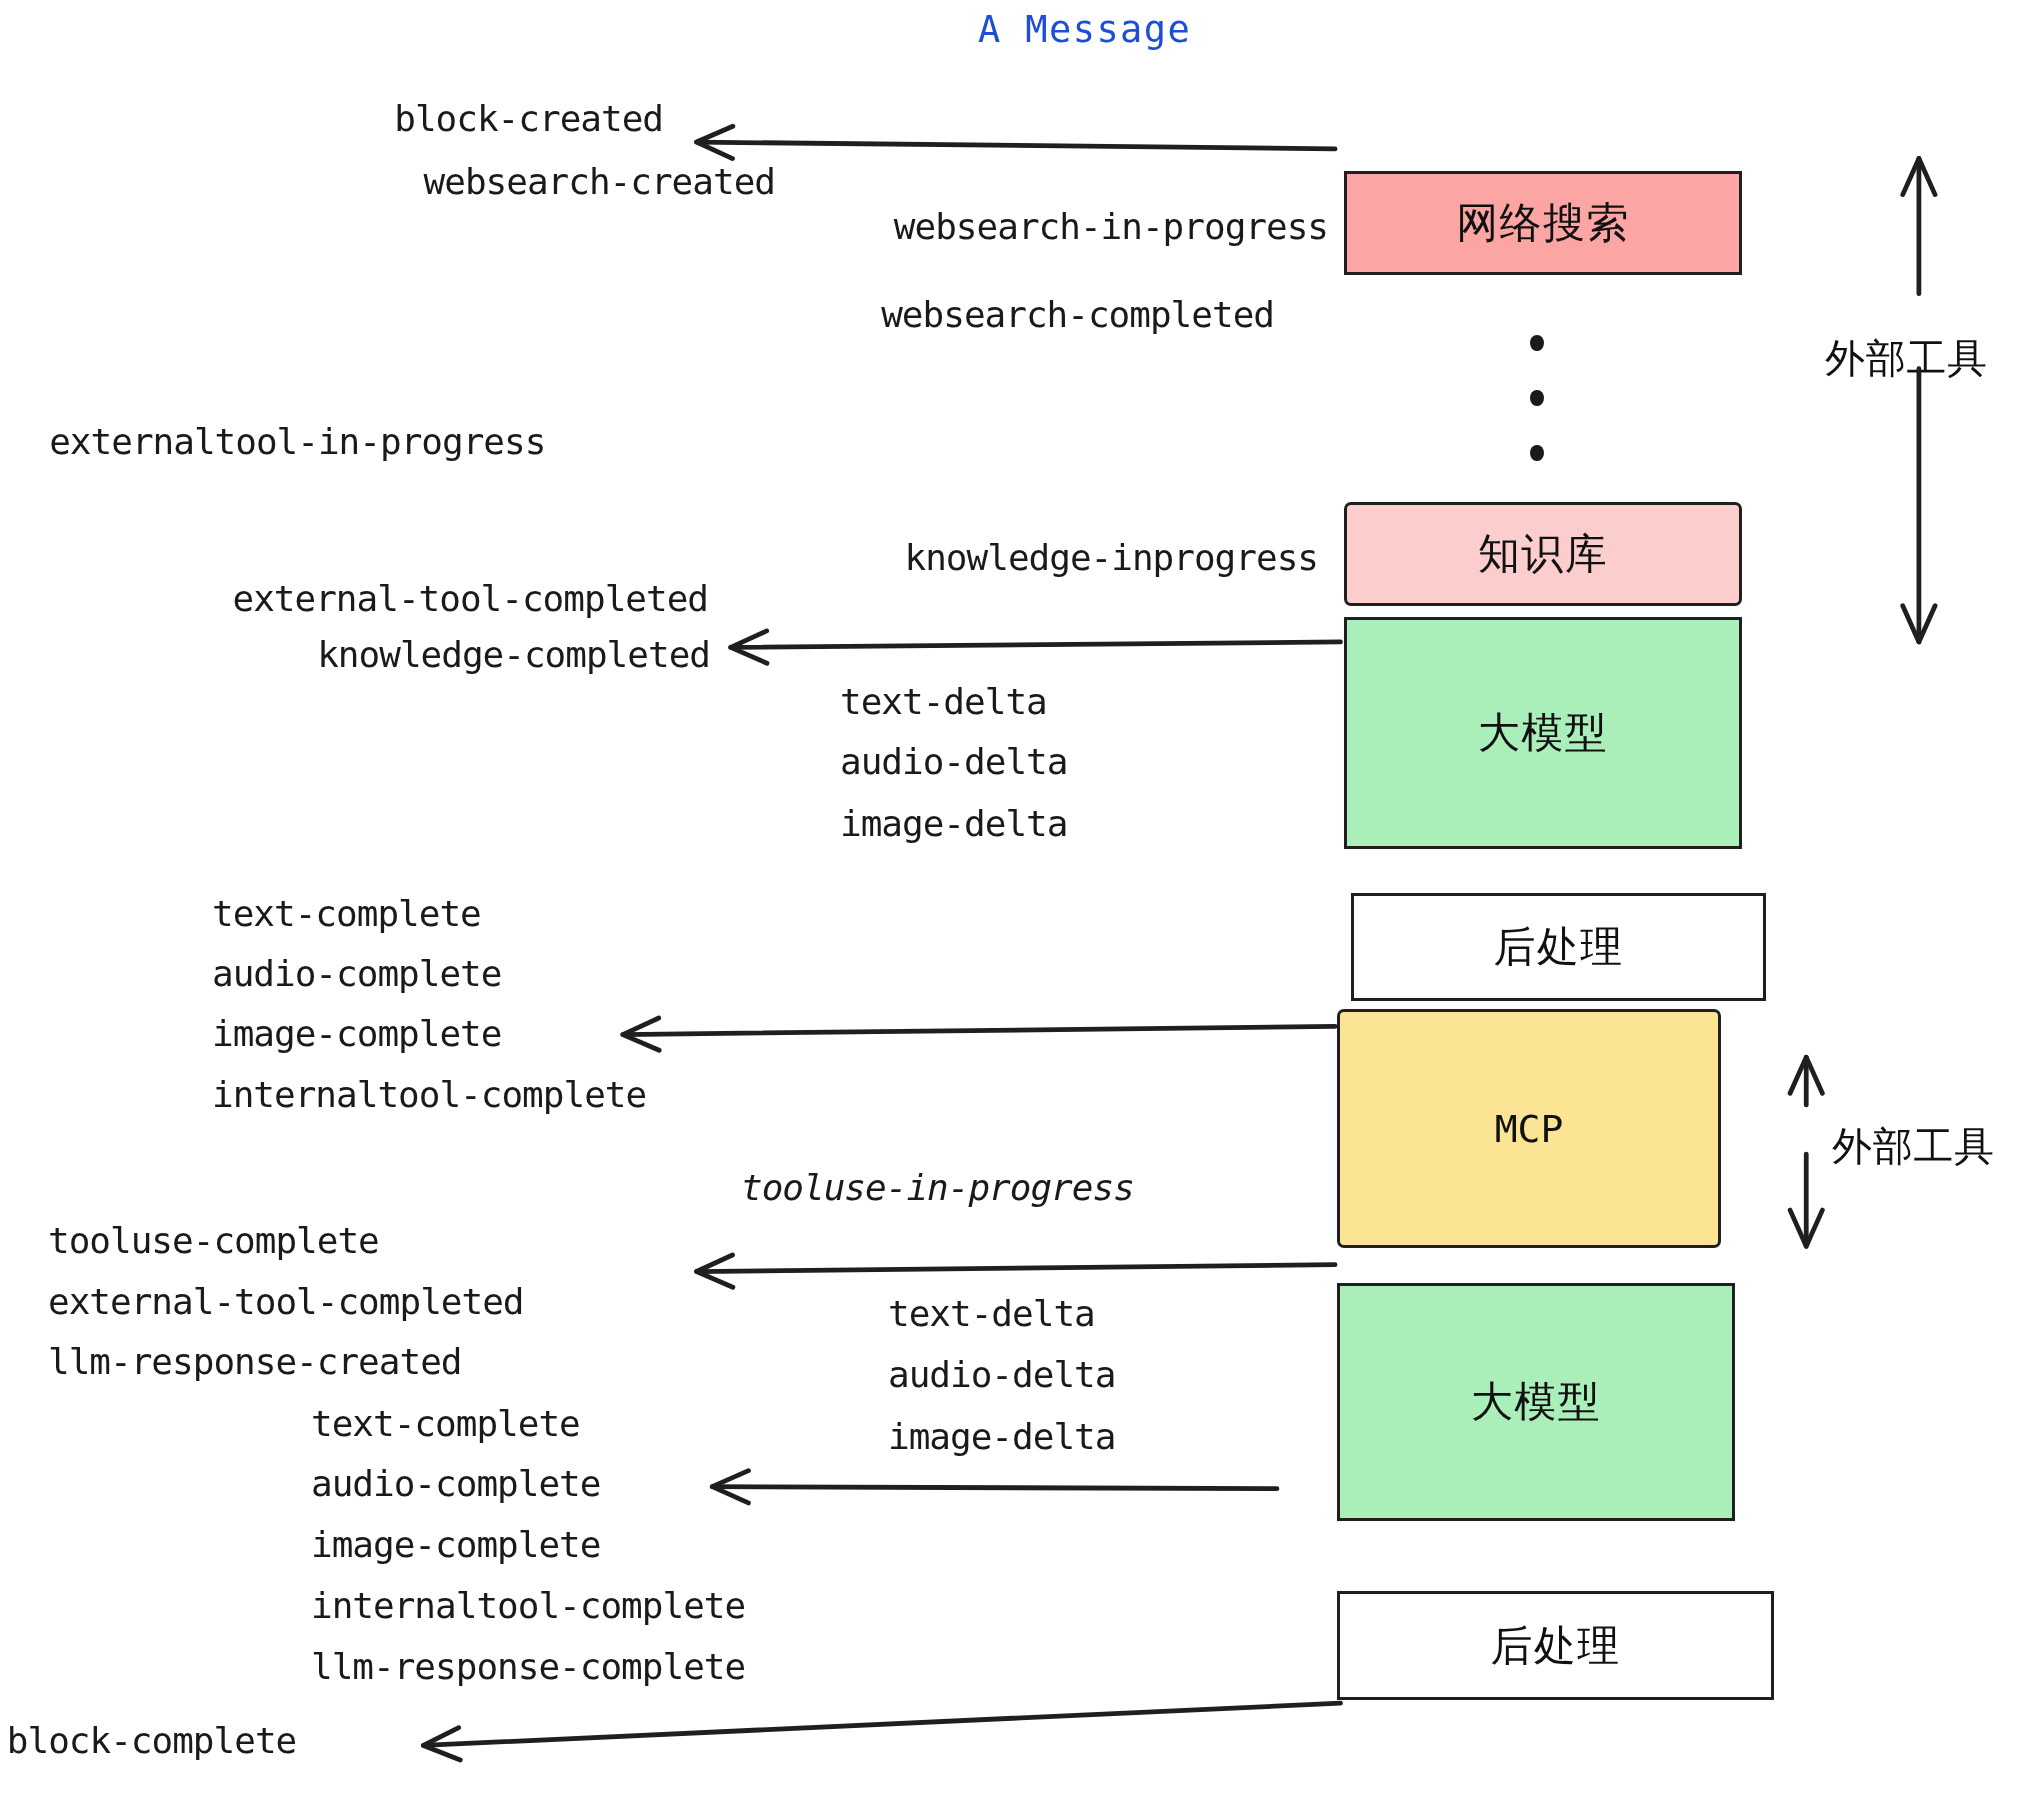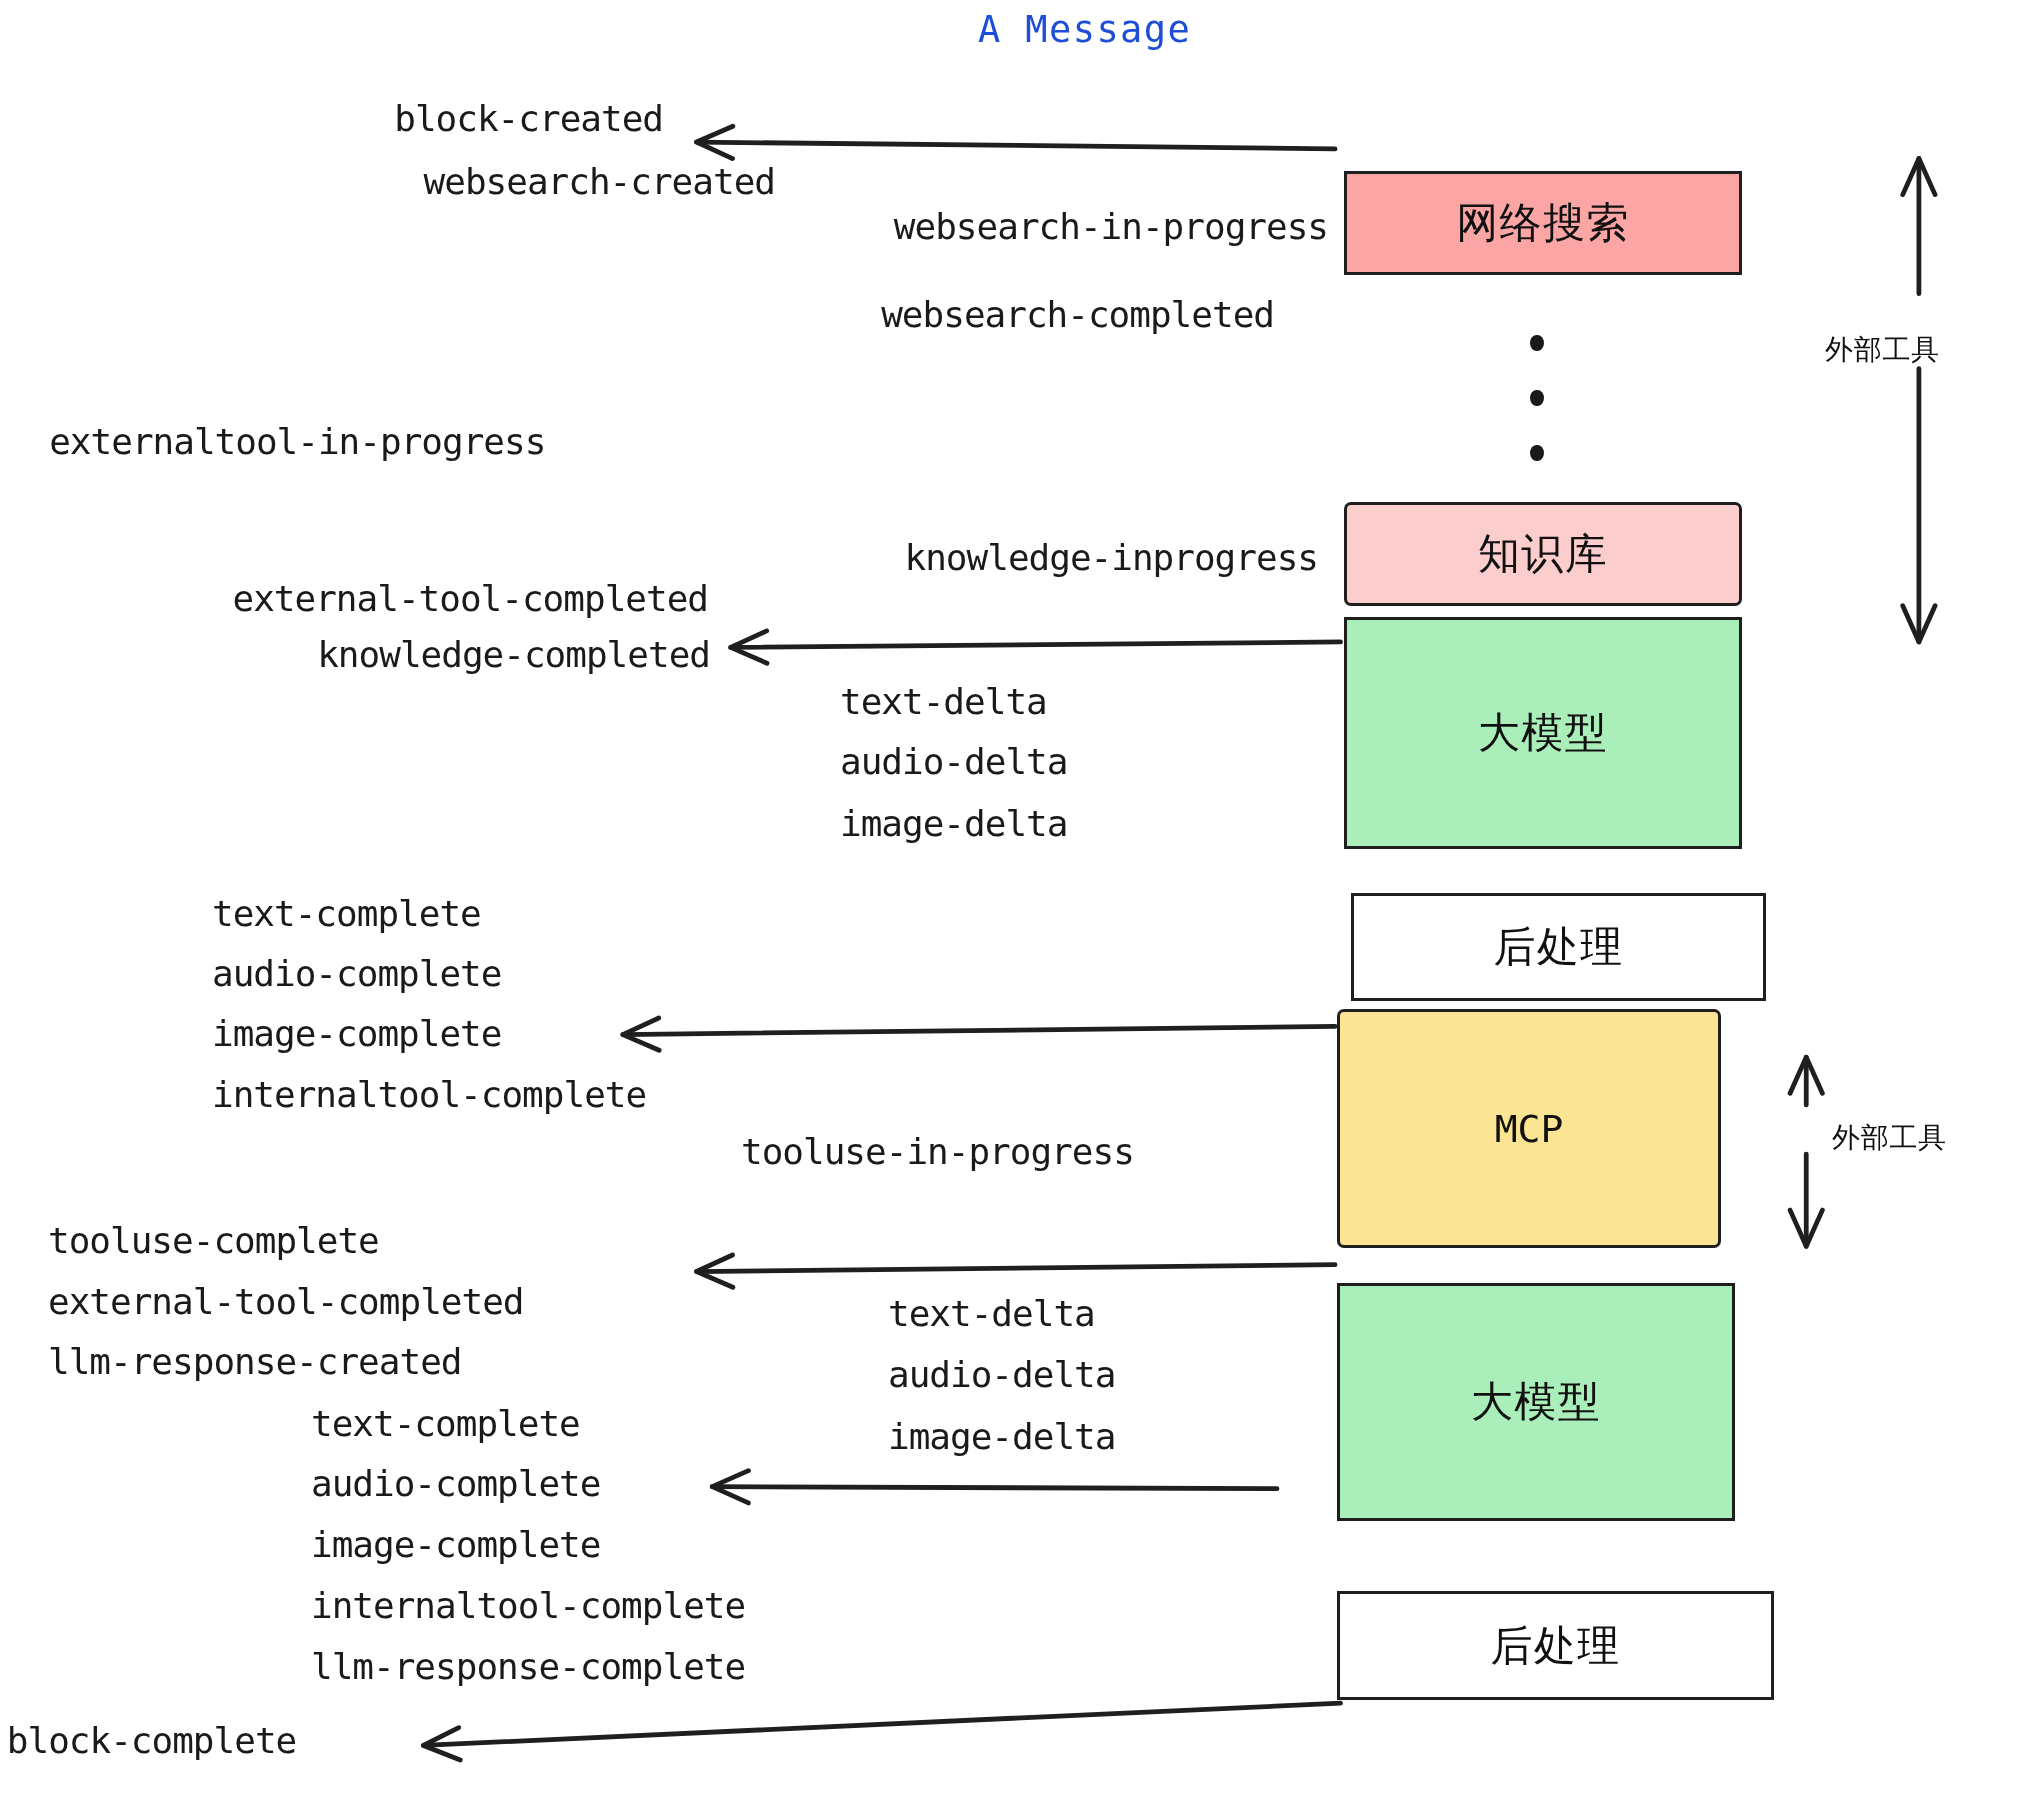--- a/index.html
+++ b/index.html
@@ -48,21 +48,21 @@
     letter-spacing:1.4px;
   }
   .box.mono{
     font-family:"DejaVu Sans Mono","Liberation Mono",monospace;
     font-size:38px;
     letter-spacing:0px;
   }
   .cnlabel{
     position:absolute;
     font-family:"DejaVu Sans","Liberation Sans",sans-serif;
-    font-size:28px;
+    font-size:40px;
     color:#111111;
     white-space:nowrap;
     letter-spacing:0.7px;
   }
   .dots{
     position:absolute;
     display:flex;
     flex-direction:column;
     align-items:center;
     justify-content:space-between;
@@ -126,21 +126,21 @@
       <div class="lbl r" style="left: 1318px; top: 540px;">knowledge-inprogress</div>
       <div class="lbl r" style="left: 708px; top: 581px;">external-tool-completed</div>
       <div class="lbl r" style="left: 710px; top: 637px;">knowledge-completed</div>
       <div class="lbl" style="left: 840px; top: 684px;">text-delta</div>
       <div class="lbl" style="left: 840px; top: 744px;">audio-delta</div>
       <div class="lbl" style="left: 840px; top: 806px;">image-delta</div>
       <div class="lbl" style="left: 212px; top: 896px;">text-complete</div>
       <div class="lbl" style="left: 212px; top: 956px;">audio-complete</div>
       <div class="lbl" style="left: 212px; top: 1016px;">image-complete</div>
       <div class="lbl" style="left: 212px; top: 1077px;">internaltool-complete</div>
-      <div class="lbl" style="left: 741px; top: 1134px;">tooluse-in-progress</div>
+      <div class="lbl" style="left: 741px; top: 1170px; font-style: italic;">tooluse-in-progress</div>
       <div class="lbl" style="left: 48px; top: 1223px;">tooluse-complete</div>
       <div class="lbl" style="left: 48px; top: 1284px;">external-tool-completed</div>
       <div class="lbl" style="left: 888px; top: 1296px;">text-delta</div>
       <div class="lbl" style="left: 48px; top: 1344px;">llm-response-created</div>
       <div class="lbl" style="left: 888px; top: 1357px;">audio-delta</div>
       <div class="lbl" style="left: 311px; top: 1406px;">text-complete</div>
       <div class="lbl" style="left: 888px; top: 1419px;">image-delta</div>
       <div class="lbl" style="left: 311px; top: 1466px;">audio-complete</div>
       <div class="lbl" style="left: 311px; top: 1527px;">image-complete</div>
       <div class="lbl" style="left: 311px; top: 1588px;">internaltool-complete</div>

